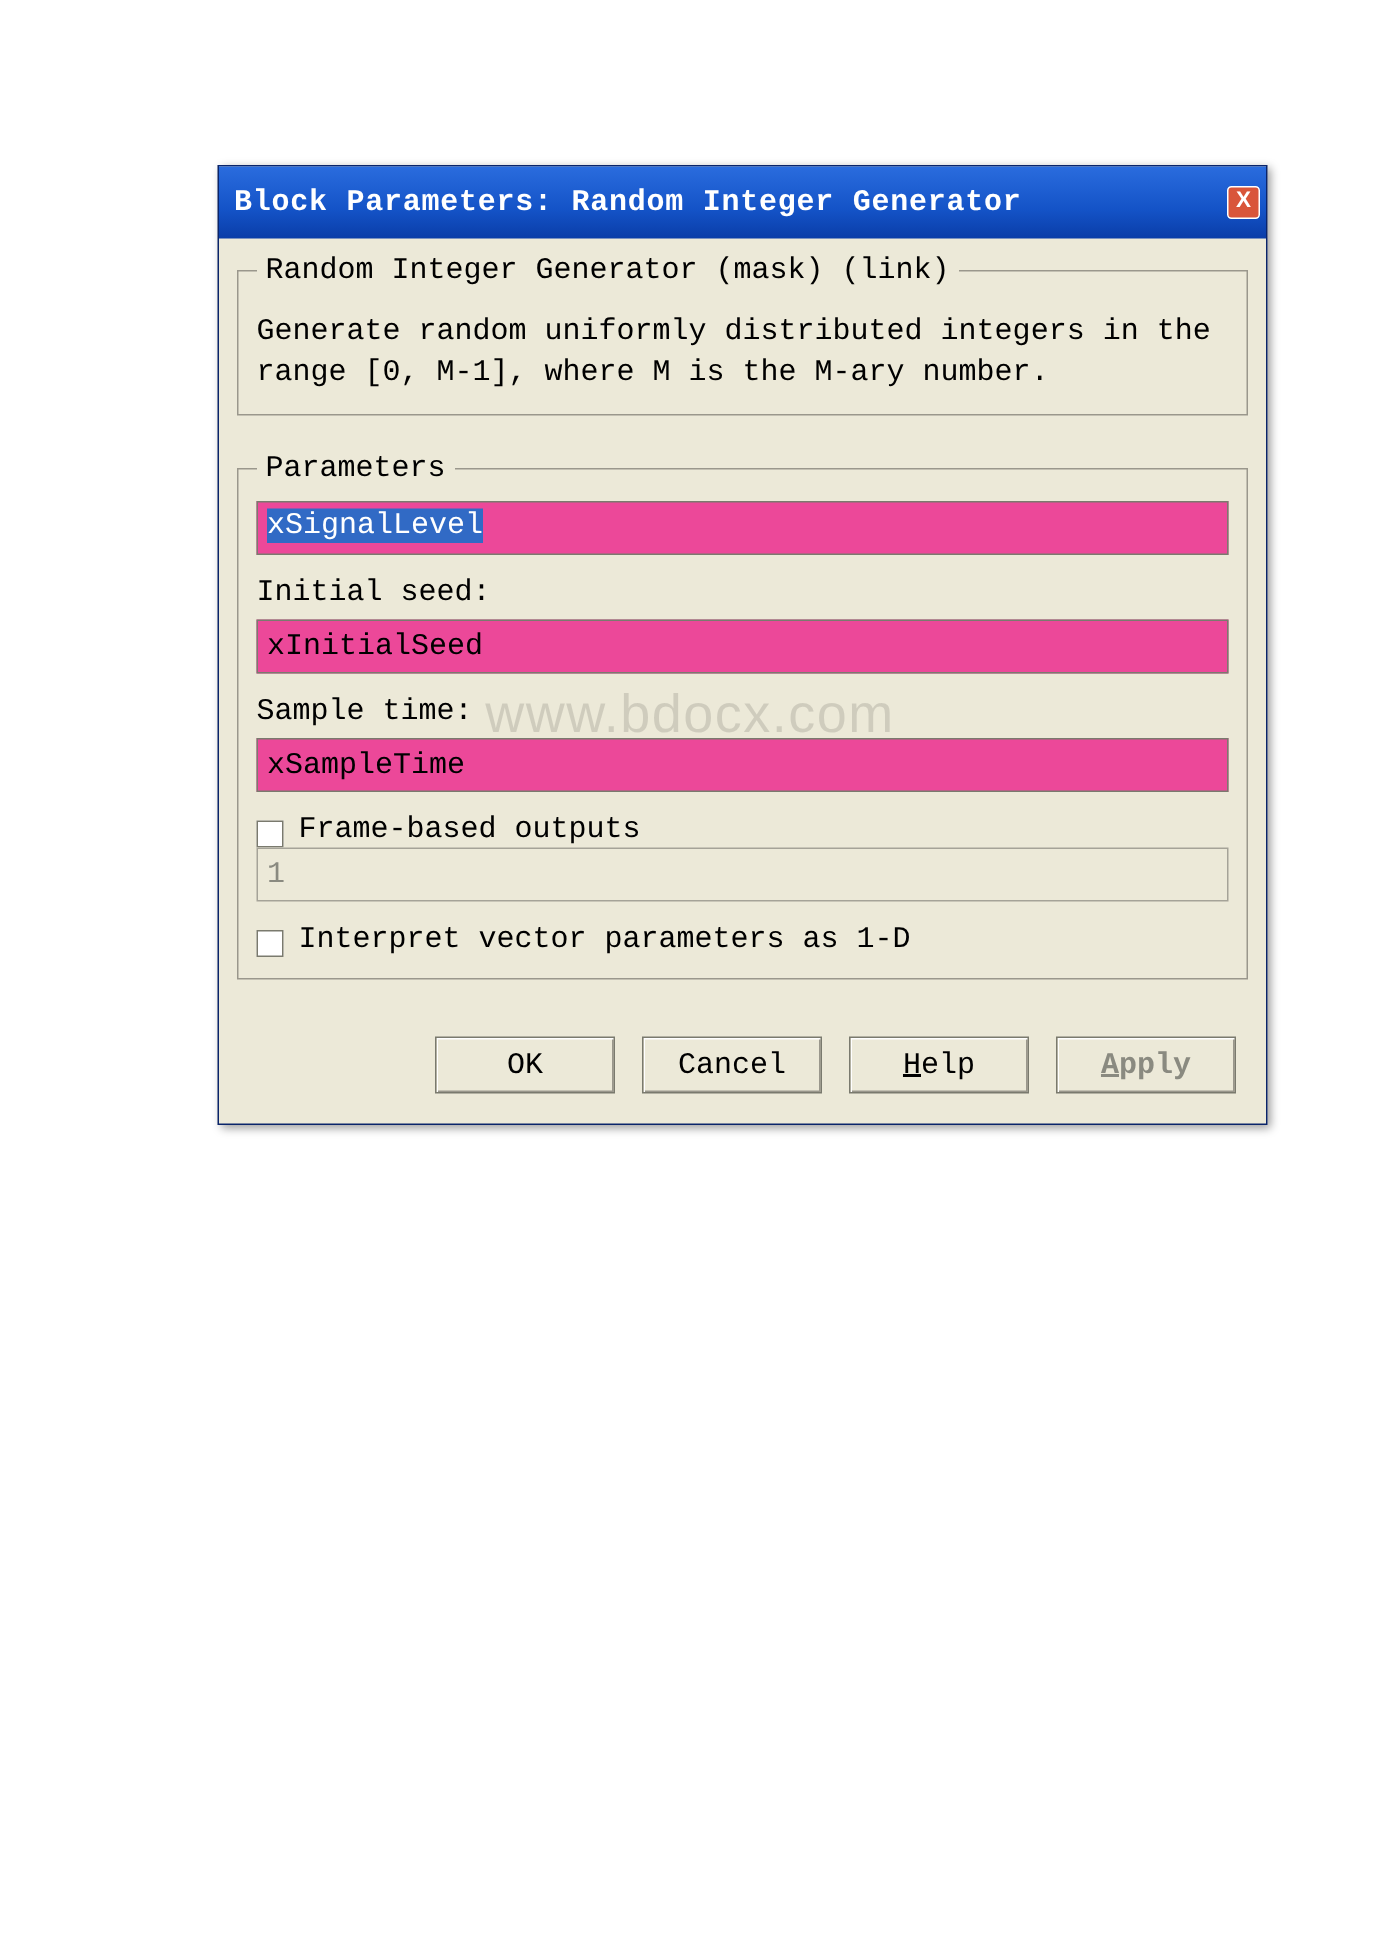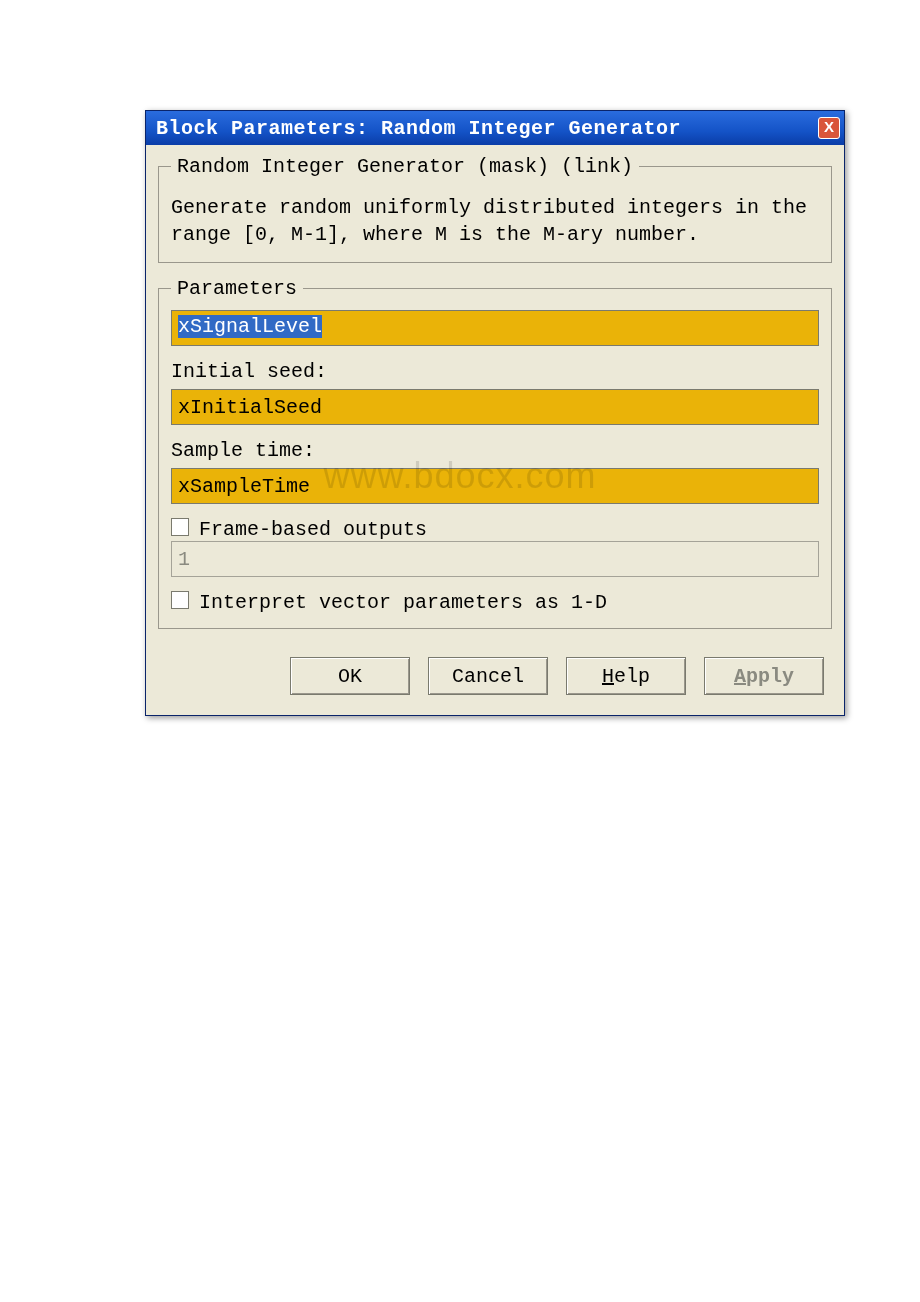--- a/index.html
+++ b/index.html
@@ -18,21 +18,21 @@
     .dialog {
       position: absolute;
       left: 145px;
       top: 110px;
       width: 700px;
       background: #ECE9D8;
       border: 1px solid #0A246A;
       box-shadow: 2px 2px 6px rgba(0,0,0,.4);
     }
     .titlebar {
-      height: 34px;
+      height: 48px;
       background: linear-gradient(to bottom, #2a6cde 0%, #1453c7 60%, #0a3da8 100%);
       display: flex;
       align-items: center;
       justify-content: space-between;
       padding: 0 4px 0 10px;
       color: #fff;
       font-weight: bold;
       font-family: "Courier New", monospace;
       font-size: 20px;
     }
@@ -53,62 +53,62 @@
       line-height: 18px;
       text-align: center;
       cursor: pointer;
     }
     .client {
       padding: 10px 12px 14px 12px;
     }
     fieldset {
       border: 1px solid #9a978c;
       padding: 10px 12px 14px 12px;
-      margin-bottom: 14px;
+      margin-bottom: 24px;
     }
     legend {
       padding: 0 6px;
       color: #000;
     }
     .desc {
       margin-top: 6px;
       line-height: 1.35;
     }
     .label {
       margin-top: 14px;
       margin-bottom: 6px;
     }
     .textbox {
       width: 100%;
       height: 36px;
       padding: 4px 6px;
       font-family: inherit;
       font-size: inherit;
       border: 1px solid #7a7a6e;
-      background: #eab308;
+      background: #ec4899;
       color: #000;
     }
     .textbox.selected {
       
     }
     .textbox.selected .selspan {
       background: #316AC5;
       color: #fff;
     }
     .textbox-disabled {
       background: #ECE9D8;
       color: #8a8a80;
       border: 1px solid #a5a398;
     }
     .label-disabled {
       color: #8a8a80;
     }
     .chkrow {
       display: flex;
-      align-items: flex-start;
+      align-items: flex-end;
       gap: 10px;
       margin-top: 14px;
     }
     .chkbox {
       width: 18px;
       height: 18px;
       border: 1px solid #7a7a6e;
       background: #fff;
       display: inline-block;
     }

